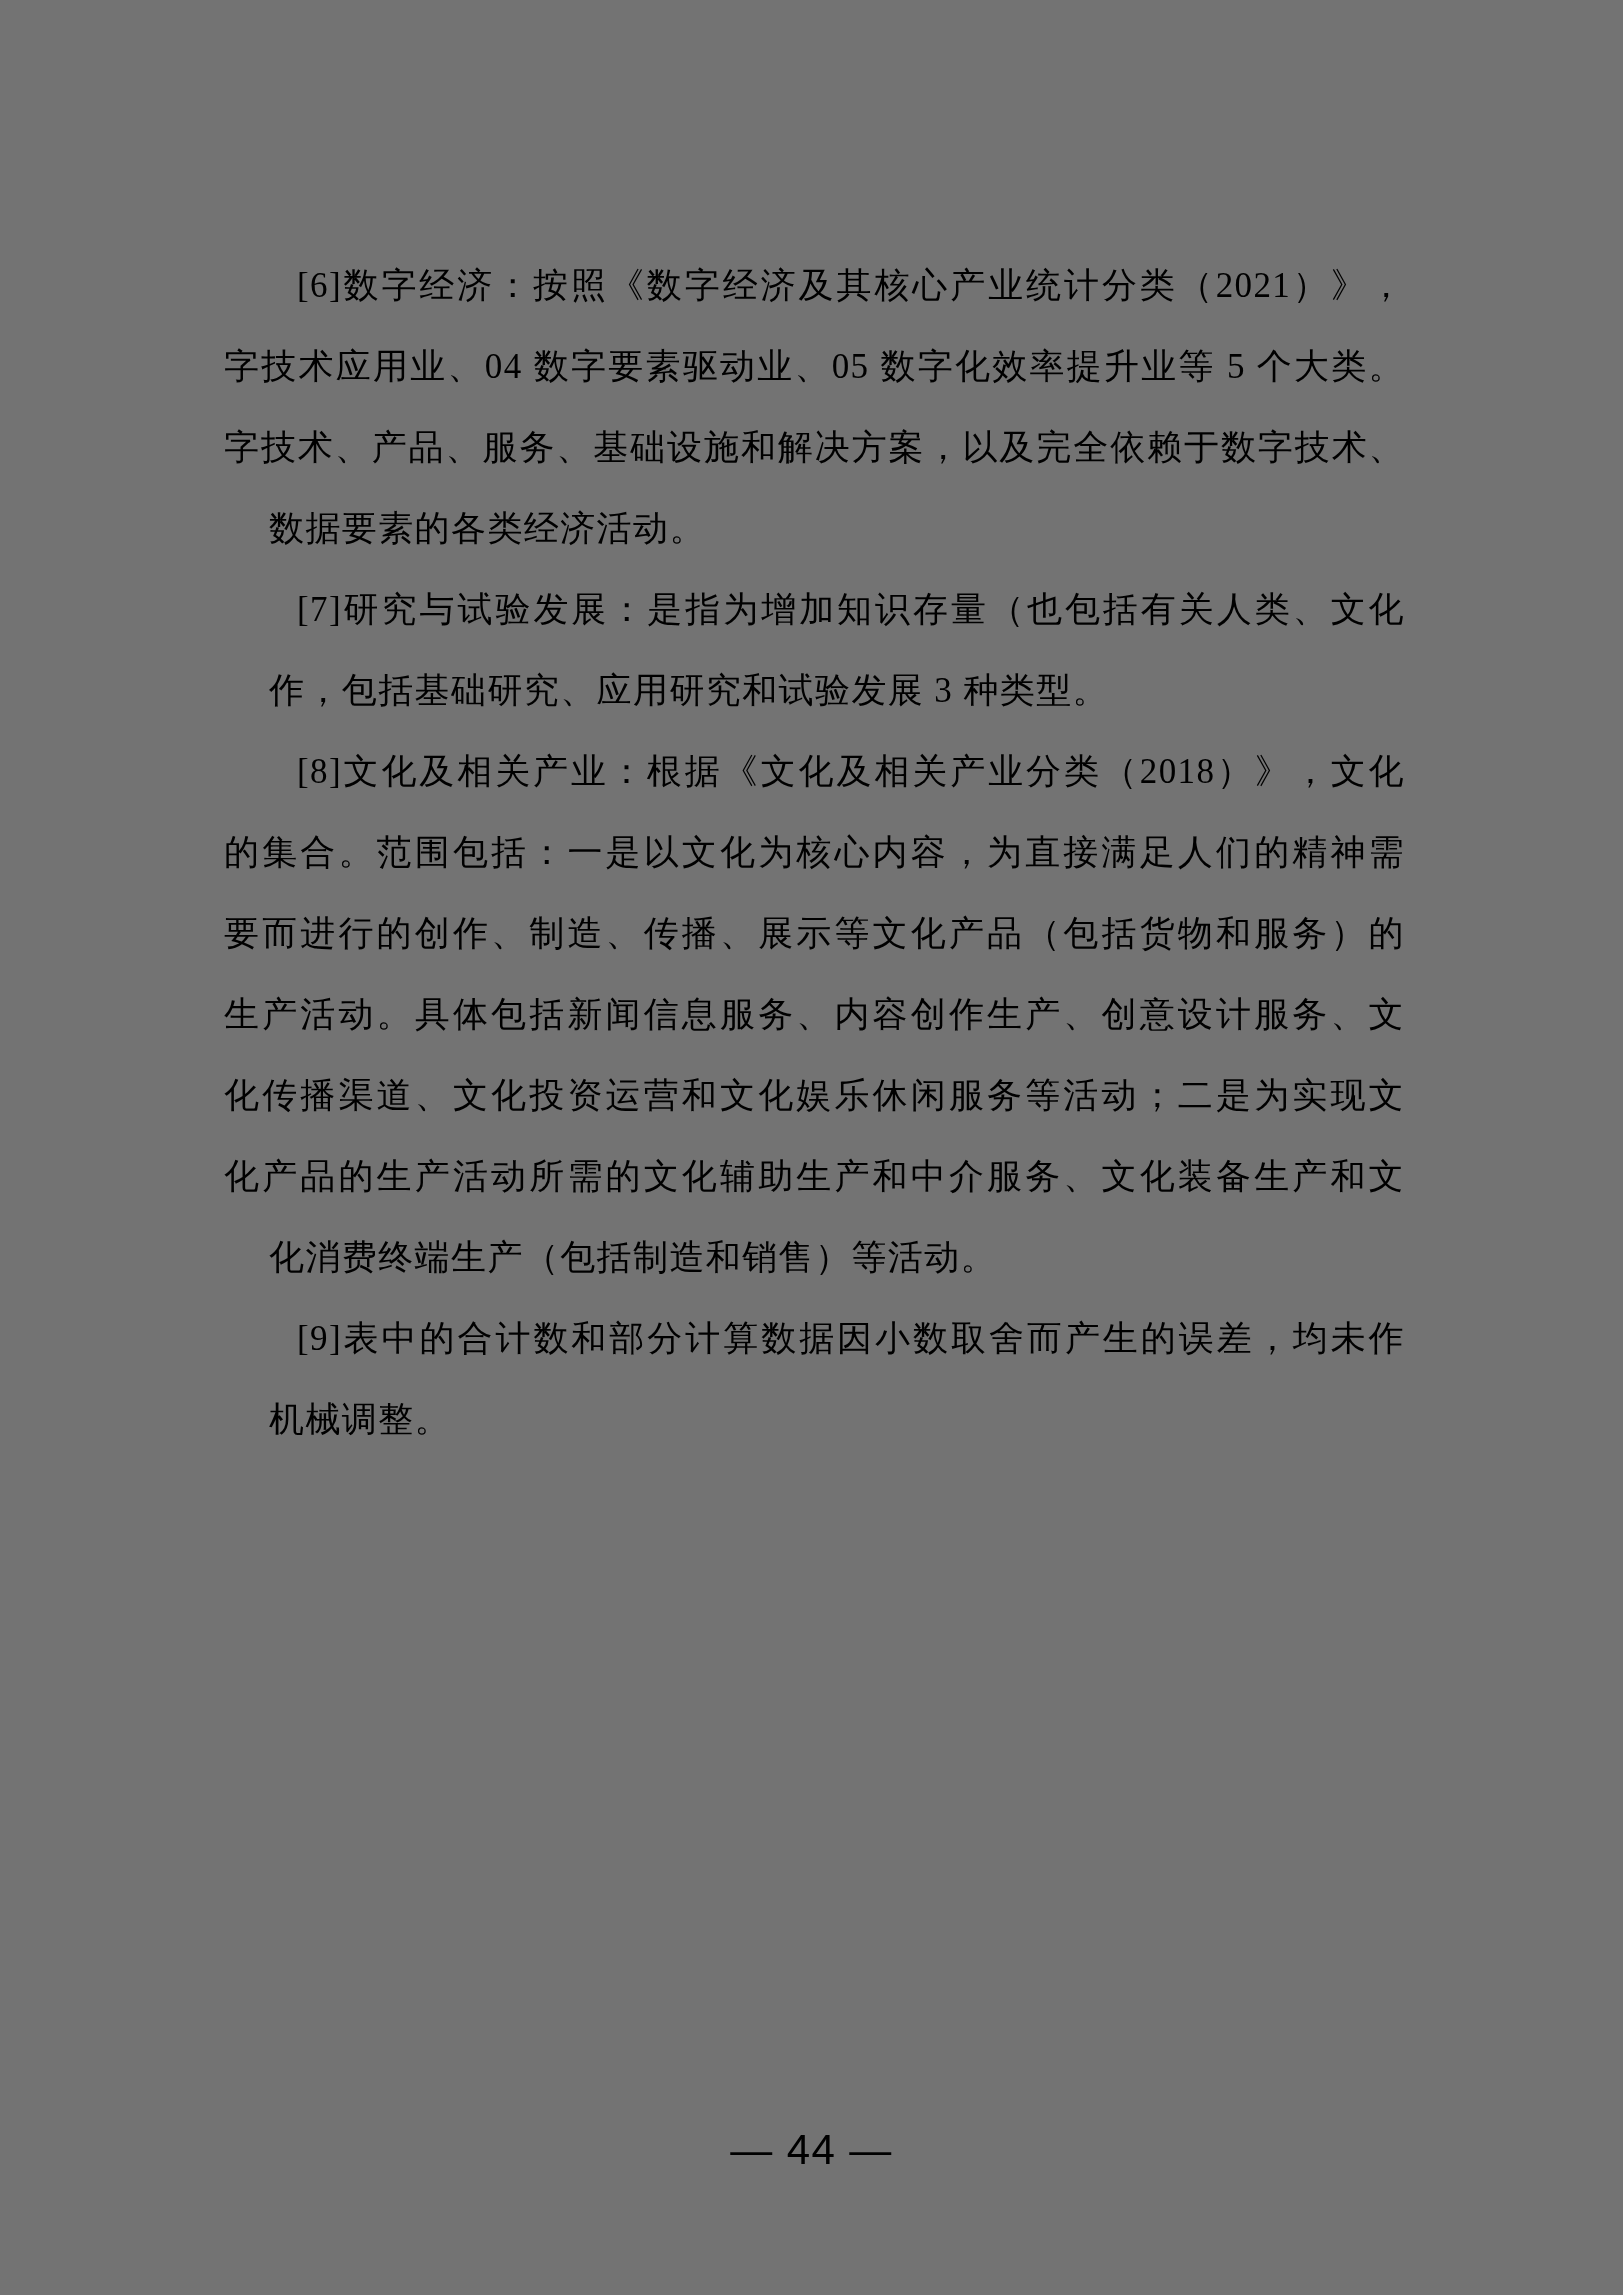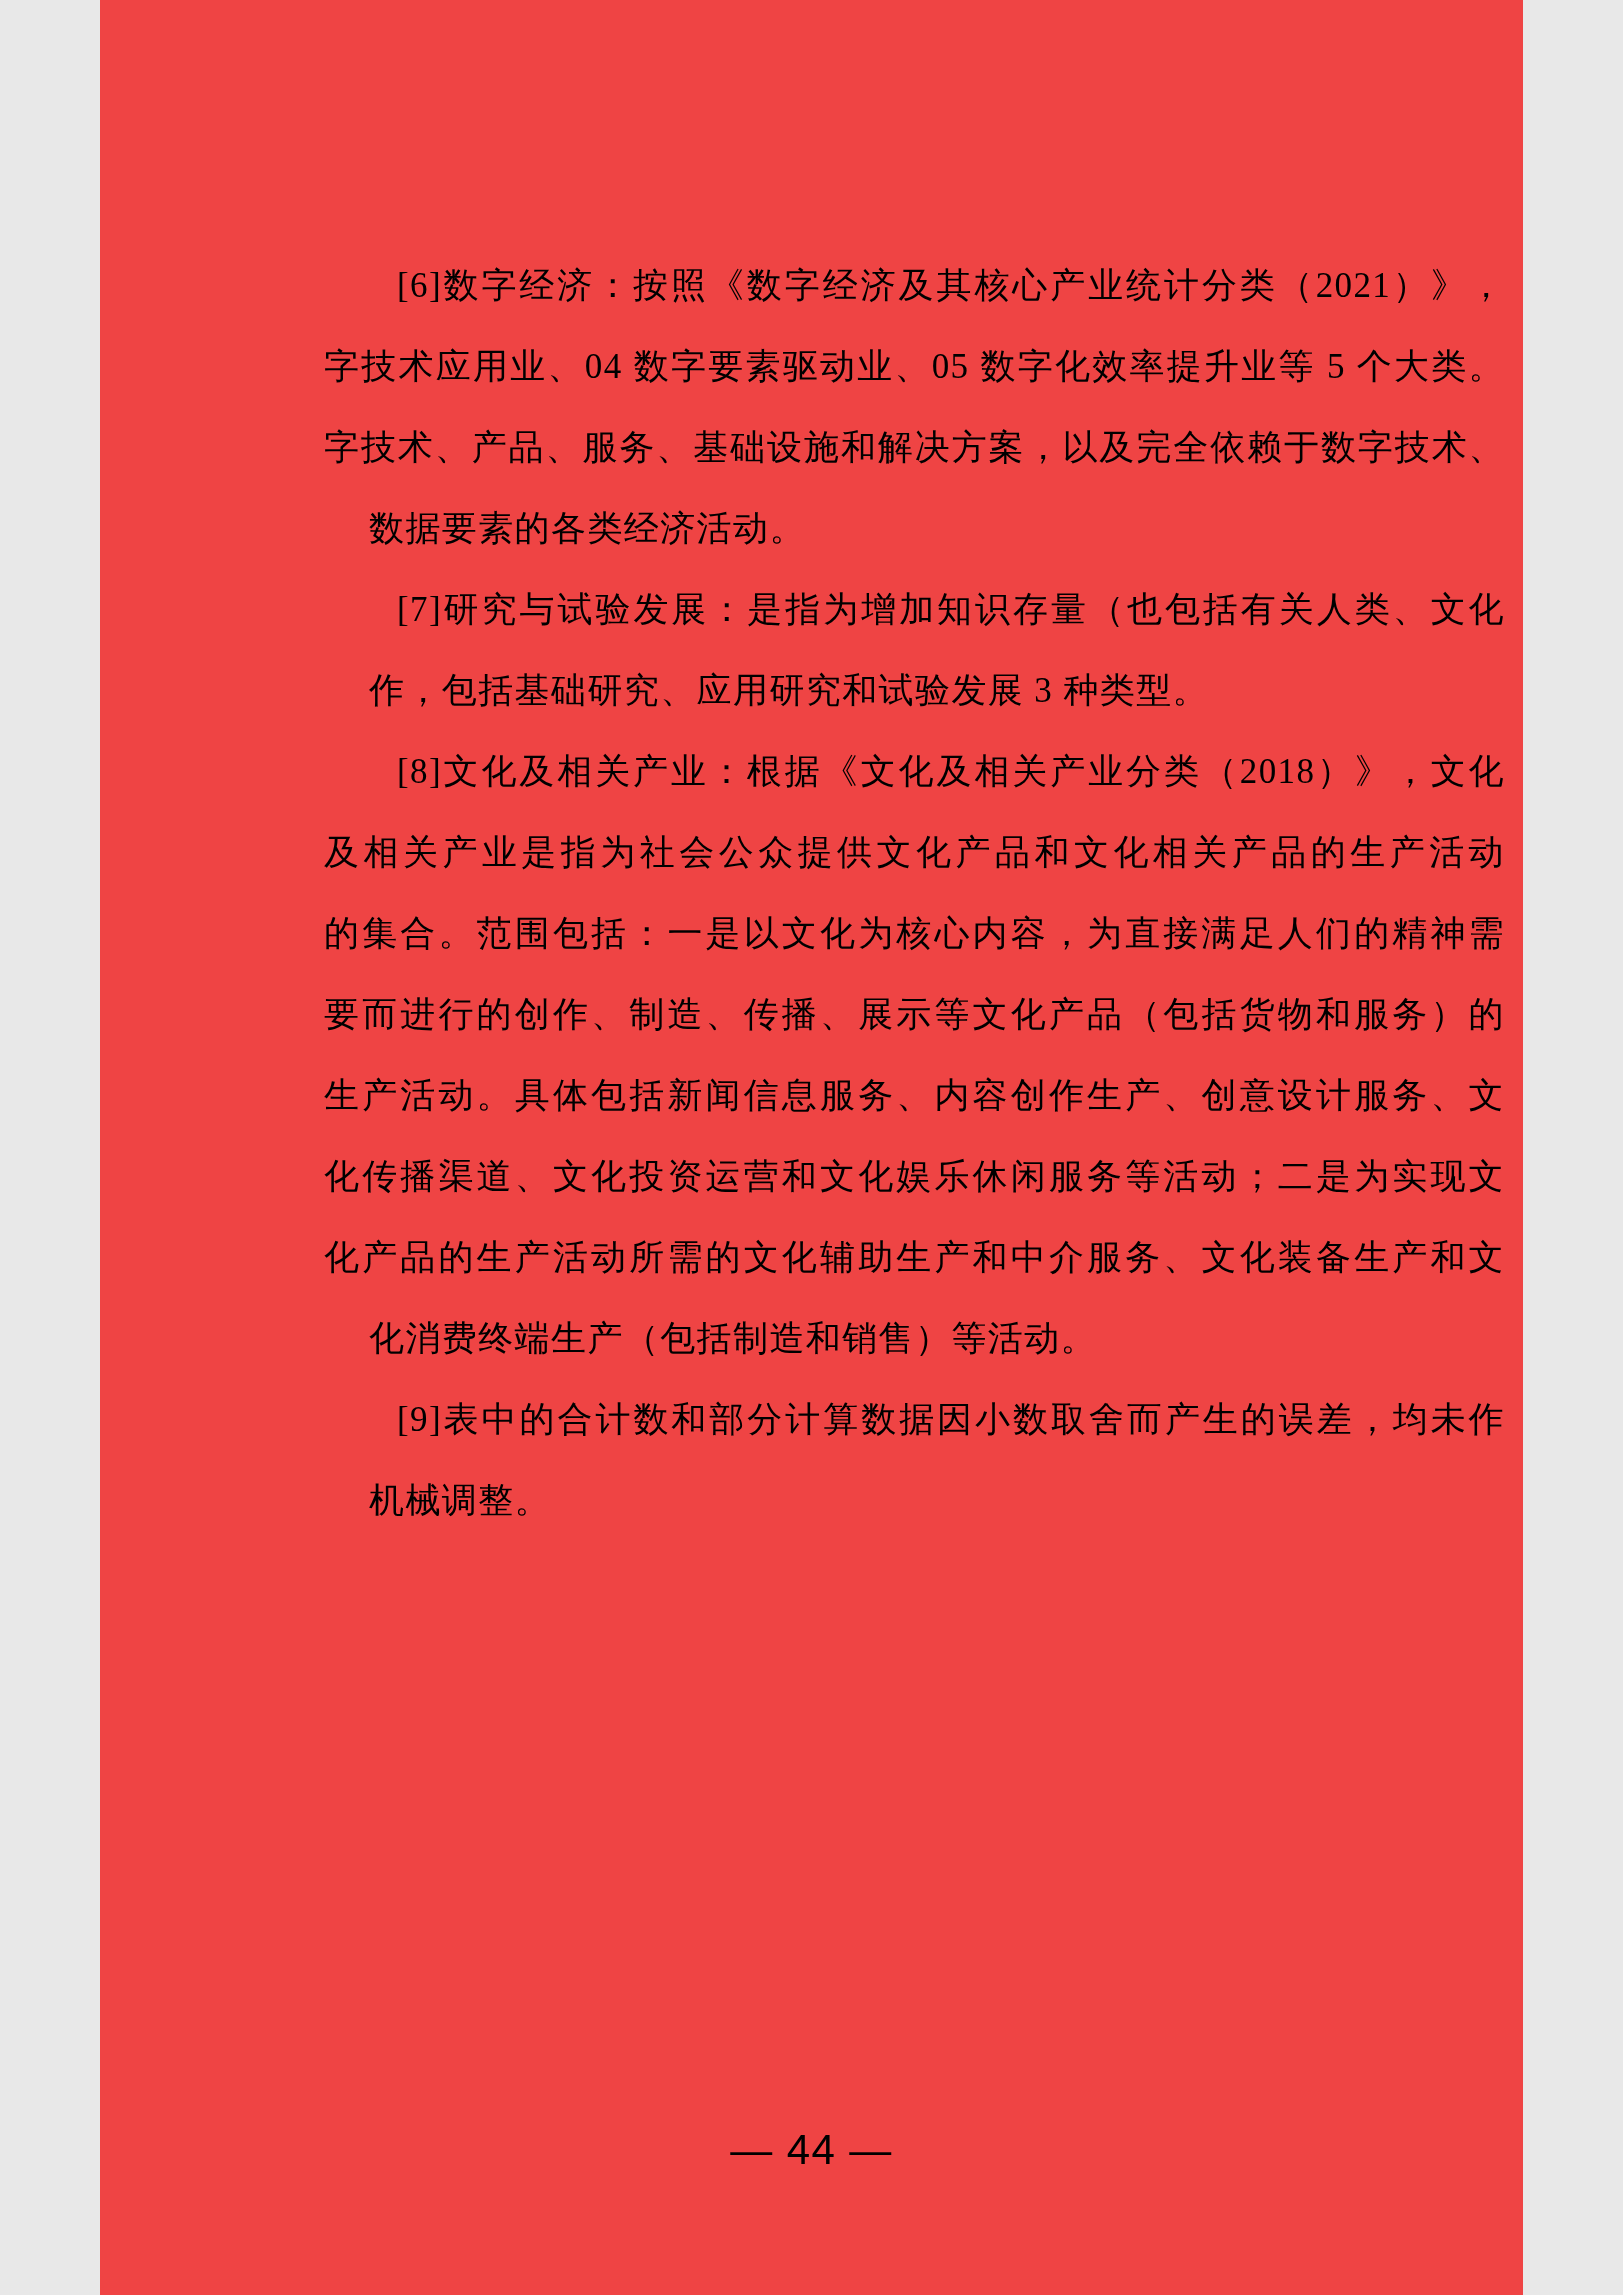--- a/index.html
+++ b/index.html
@@ -2,23 +2,23 @@
 <html style="font-size:11px"><head>
 <meta charset="utf-8">
 <style>
   html, body {
     margin: 0;
     padding: 0;
     background: #e8e8e8;
   }
   .page {
     position: relative;
-    width: 1423px;
+    width: 1623px;
     height: 2295px;
-    background: #ef4444;
+    background: #737373;
     margin: 0 auto;
     overflow: hidden;
     font-family: "Liberation Serif", "DejaVu Serif", serif;
     color: #000000;
   }
   .text-block {
     position: absolute;
     left: 224px;
     top: 245px;
     width: 1181px;
@@ -59,21 +59,20 @@
 
 <div class="page">
   <main class="text-block" id="notes">
       <div class="line first">[6]数字经济：按照《数字经济及其核心产业统计分类（2021）》，</div>
       <div class="line">字技术应用业、04 数字要素驱动业、05 数字化效率提升业等 5 个大类。</div>
       <div class="line">字技术、产品、服务、基础设施和解决方案，以及完全依赖于数字技术、</div>
       <div class="line end">数据要素的各类经济活动。</div>
       <div class="line first">[7]研究与试验发展：是指为增加知识存量（也包括有关人类、文化</div>
       <div class="line end">作，包括基础研究、应用研究和试验发展 3 种类型。</div>
       <div class="line first">[8]文化及相关产业：根据《文化及相关产业分类（2018）》，文化</div>
-      <div class="line">及相关产业是指为社会公众提供文化产品和文化相关产品的生产活动</div>
       <div class="line">的集合。范围包括：一是以文化为核心内容，为直接满足人们的精神需</div>
       <div class="line">要而进行的创作、制造、传播、展示等文化产品（包括货物和服务）的</div>
       <div class="line">生产活动。具体包括新闻信息服务、内容创作生产、创意设计服务、文</div>
       <div class="line">化传播渠道、文化投资运营和文化娱乐休闲服务等活动；二是为实现文</div>
       <div class="line">化产品的生产活动所需的文化辅助生产和中介服务、文化装备生产和文</div>
       <div class="line end">化消费终端生产（包括制造和销售）等活动。</div>
       <div class="line first">[9]表中的合计数和部分计算数据因小数取舍而产生的误差，均未作</div>
       <div class="line end">机械调整。</div>
     </main>
   <footer class="page-footer">

